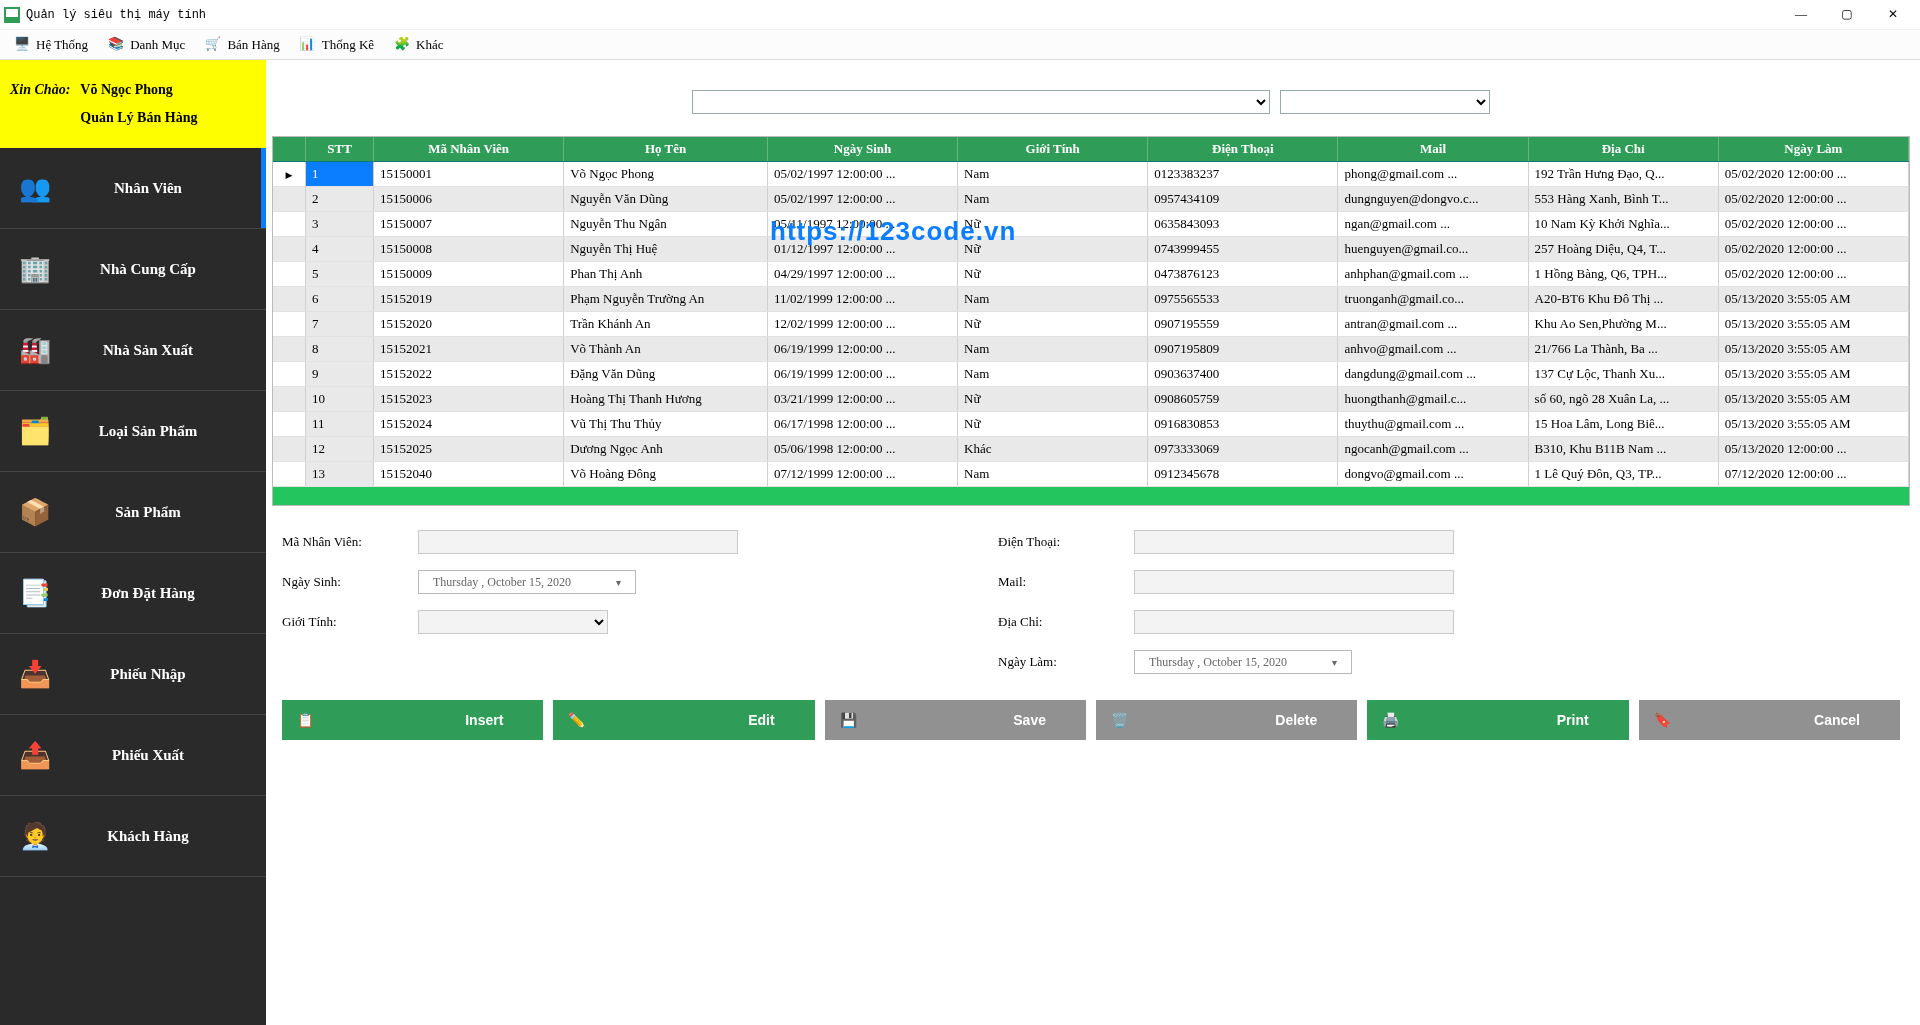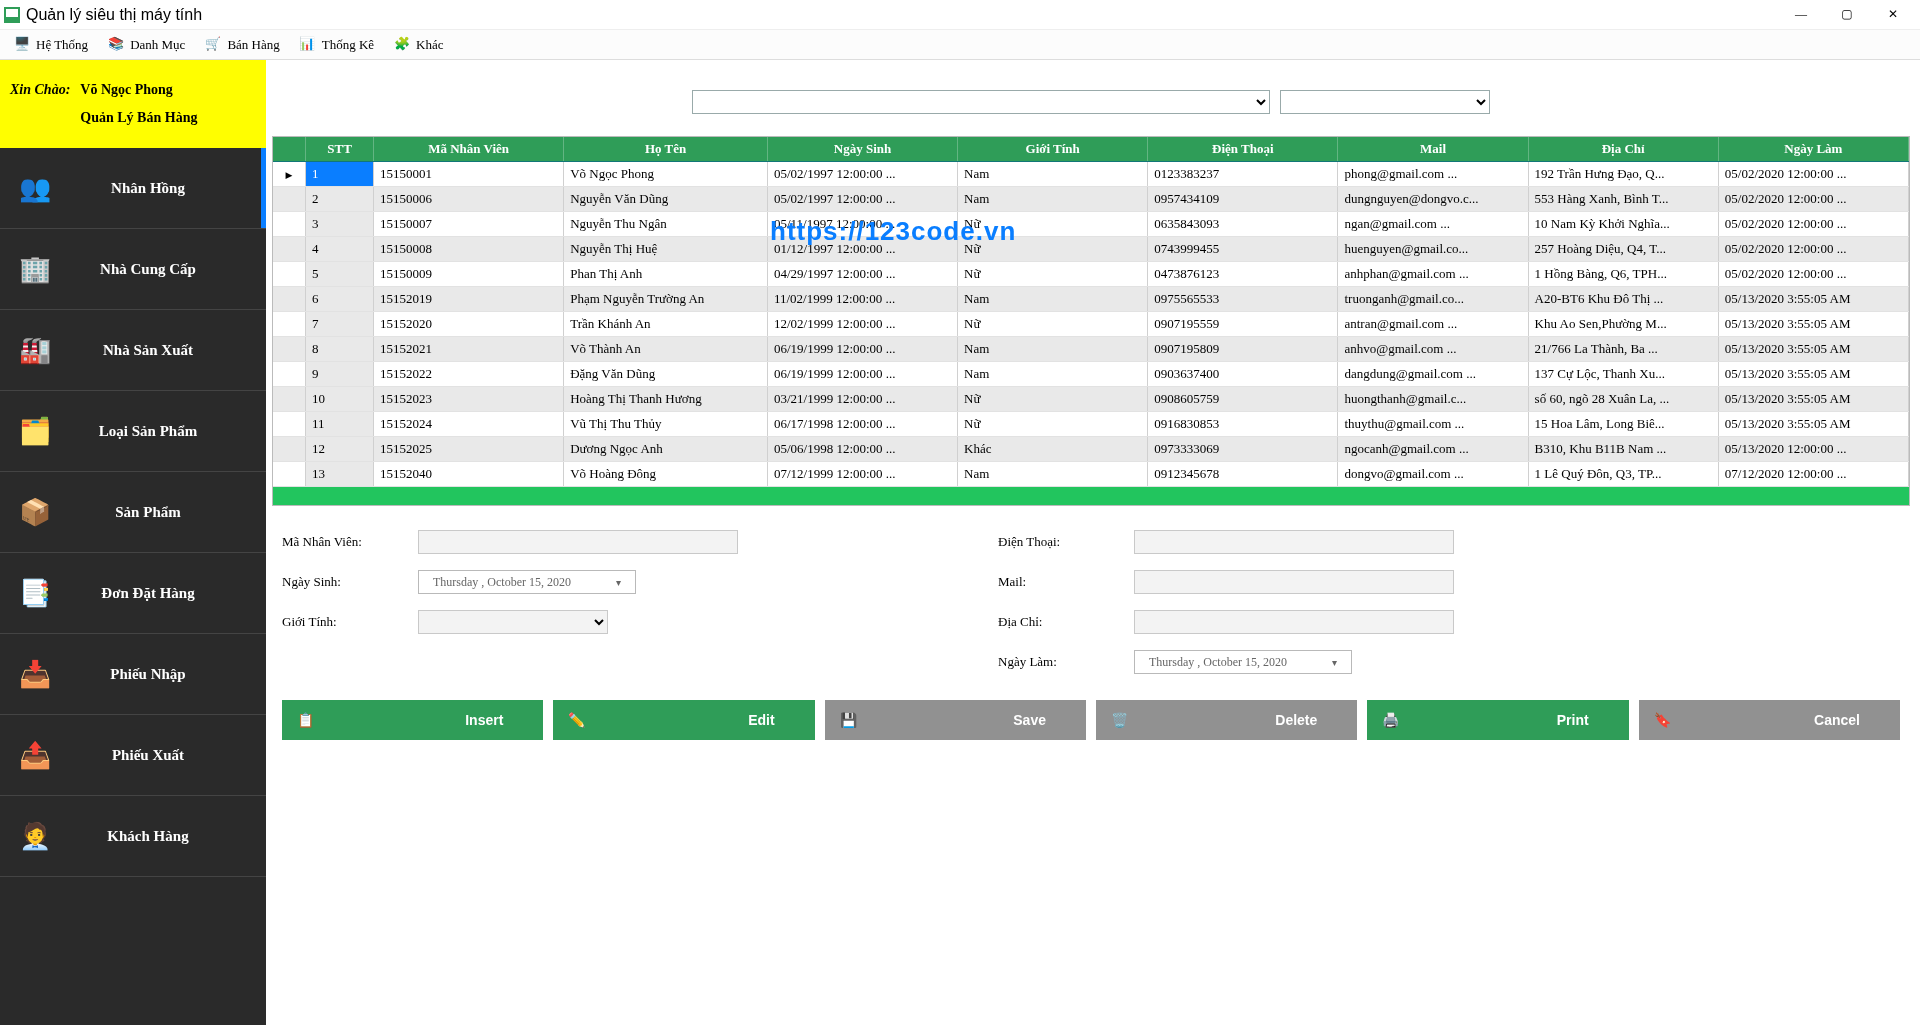--- a/index.html
+++ b/index.html
@@ -19,21 +19,21 @@
   
   .titlebar {
     height: 30px;
     background: #fff;
     display: flex;
     align-items: center;
     padding: 0 4px;
     border-bottom: 1px solid #eee;
   }
   .titlebar .app-icon { width: 16px; height: 16px; margin-right: 6px; }
-  .titlebar .title { flex: 1; font-size: 16px; font-family: Liberation Sans, sans-serif; }
+  .titlebar .title { flex: 1; font-size: 12px; font-family: Liberation Mono, monospace; }
   .win-controls { display: flex; }
   .win-btn { width: 46px; height: 28px; display:flex; align-items:center; justify-content:center; font-family: Segoe UI; font-size:12px; cursor:pointer; }
   
   .menubar {
     height: 30px;
     display:flex;
     align-items:center;
     border-bottom: 1px solid #ddd;
     background:#fcfcfc;
     padding: 0 4px;
@@ -218,21 +218,21 @@
           <span>Xin Chào:</span>
         </div>
         <div class="values">
           <span>Võ Ngọc Phong</span>
           <span>Quản Lý Bán Hàng</span>
         </div>
       </div>
       <div id="sidebar-items">
           <div class="sidebar-item active">
             <span class="icon-wrap" style="font-size:26px">👥</span>
-            <span class="label">Nhân Hồng</span>
+            <span class="label">Nhân Viên</span>
           </div>
           <div class="sidebar-item">
             <span class="icon-wrap" style="font-size:26px">🏢</span>
             <span class="label">Nhà Cung Cấp</span>
           </div>
           <div class="sidebar-item">
             <span class="icon-wrap" style="font-size:26px">🏭</span>
             <span class="label">Nhà Sản Xuất</span>
           </div>
           <div class="sidebar-item">

